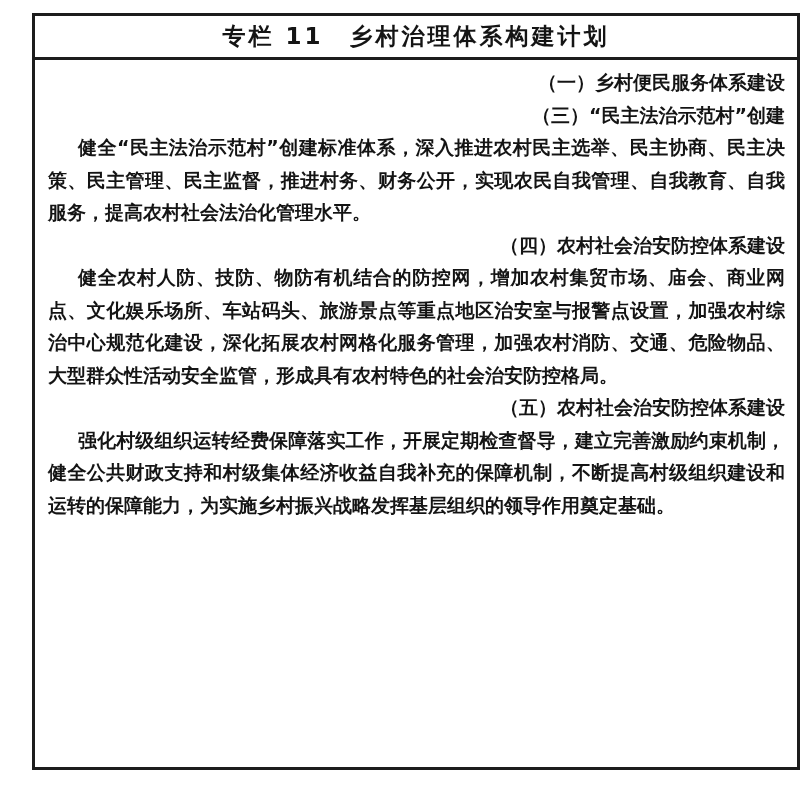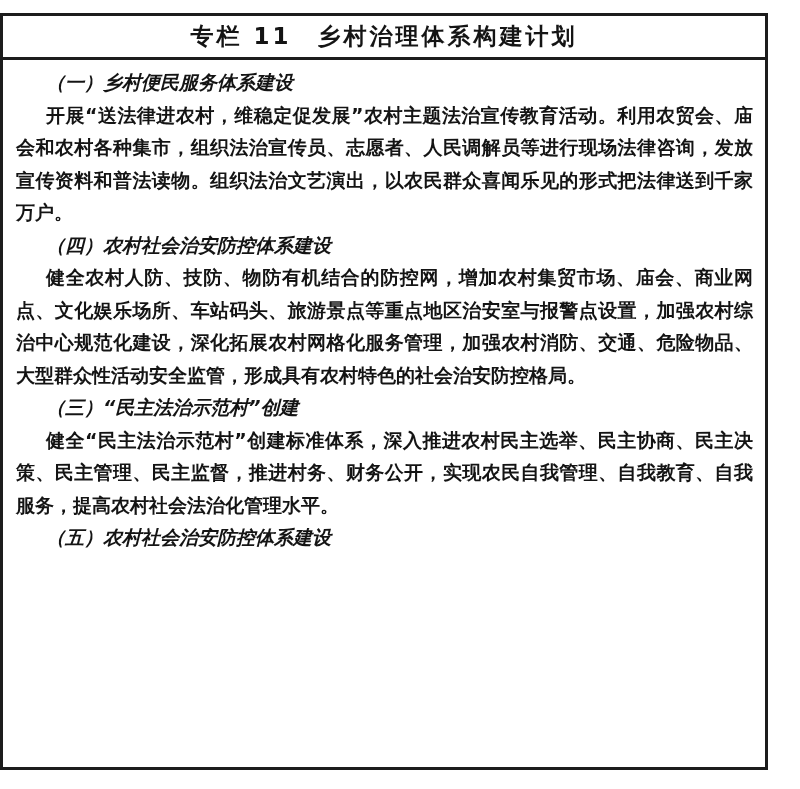--- a/index.html
+++ b/index.html
@@ -11,21 +11,21 @@
     position: relative;
     width: 800px;
     height: 789px;
     background: #ffffff;
     font-family: "DejaVu Sans", "Liberation Sans", sans-serif;
     color: #141414;
     overflow: hidden;
   }
   .panel {
     position: absolute;
-    left: 0;
+    left: 32px;
     top: 13px;
     width: 768px;
     height: 757px;
     border: 3px solid #1c1c1c;
     box-sizing: border-box;
     background: #ffffff;
   }
   .panel-title {
     height: 41px;
     line-height: 41px;
@@ -43,22 +43,21 @@
     font-weight: bold;
     line-height: 32.5px;
     text-align: justify;
   }
   .section-heading {
     margin: 0;
     padding: 0;
     font-size: 19px;
     font-weight: bold;
     text-indent: 30px;
-    text-align: left;
-    font-style: italic;
+    text-align: right;
   }
   .section-para {
     margin: 0;
     padding: 0;
     text-indent: 30px;
   }
 </style>
 </head>
 <body>
 
@@ -67,32 +66,32 @@
 
     <div class="panel-title">专栏 11　乡村治理体系构建计划</div>
 
     <div class="panel-body">
 
       <div class="section">
         <h3 class="section-heading">（一）乡村便民服务体系建设</h3>
       </div>
 
       <div class="section">
-        <p class="section-para">开展“送法律进农村，维稳定促发展”农村主题法治宣传教育活动。利用农贸会、庙会和农村各种集市，组织法治宣传员、志愿者、人民调解员等进行现场法律咨询，发放宣传资料和普法读物。组织法治文艺演出，以农民群众喜闻乐见的形式把法律送到千家万户。</p>
+      </div>
+
+      <div class="section">
+        <h3 class="section-heading">（三）“民主法治示范村”创建</h3>
+        <p class="section-para">健全“民主法治示范村”创建标准体系，深入推进农村民主选举、民主协商、民主决策、民主管理、民主监督，推进村务、财务公开，实现农民自我管理、自我教育、自我服务，提高农村社会法治化管理水平。</p>
       </div>
 
       <div class="section">
         <h3 class="section-heading">（四）农村社会治安防控体系建设</h3>
         <p class="section-para">健全农村人防、技防、物防有机结合的防控网，增加农村集贸市场、庙会、商业网点、文化娱乐场所、车站码头、旅游景点等重点地区治安室与报警点设置，加强农村综治中心规范化建设，深化拓展农村网格化服务管理，加强农村消防、交通、危险物品、大型群众性活动安全监管，形成具有农村特色的社会治安防控格局。</p>
       </div>
 
       <div class="section">
-        <h3 class="section-heading">（三）“民主法治示范村”创建</h3>
-        <p class="section-para">健全“民主法治示范村”创建标准体系，深入推进农村民主选举、民主协商、民主决策、民主管理、民主监督，推进村务、财务公开，实现农民自我管理、自我教育、自我服务，提高农村社会法治化管理水平。</p>
-      </div>
-
-      <div class="section">
         <h3 class="section-heading">（五）农村社会治安防控体系建设</h3>
+        <p class="section-para">强化村级组织运转经费保障落实工作，开展定期检查督导，建立完善激励约束机制，健全公共财政支持和村级集体经济收益自我补充的保障机制，不断提高村级组织建设和运转的保障能力，为实施乡村振兴战略发挥基层组织的领导作用奠定基础。</p>
       </div>
 
     </div>
   </div>
 </div>
 
 </body></html>

